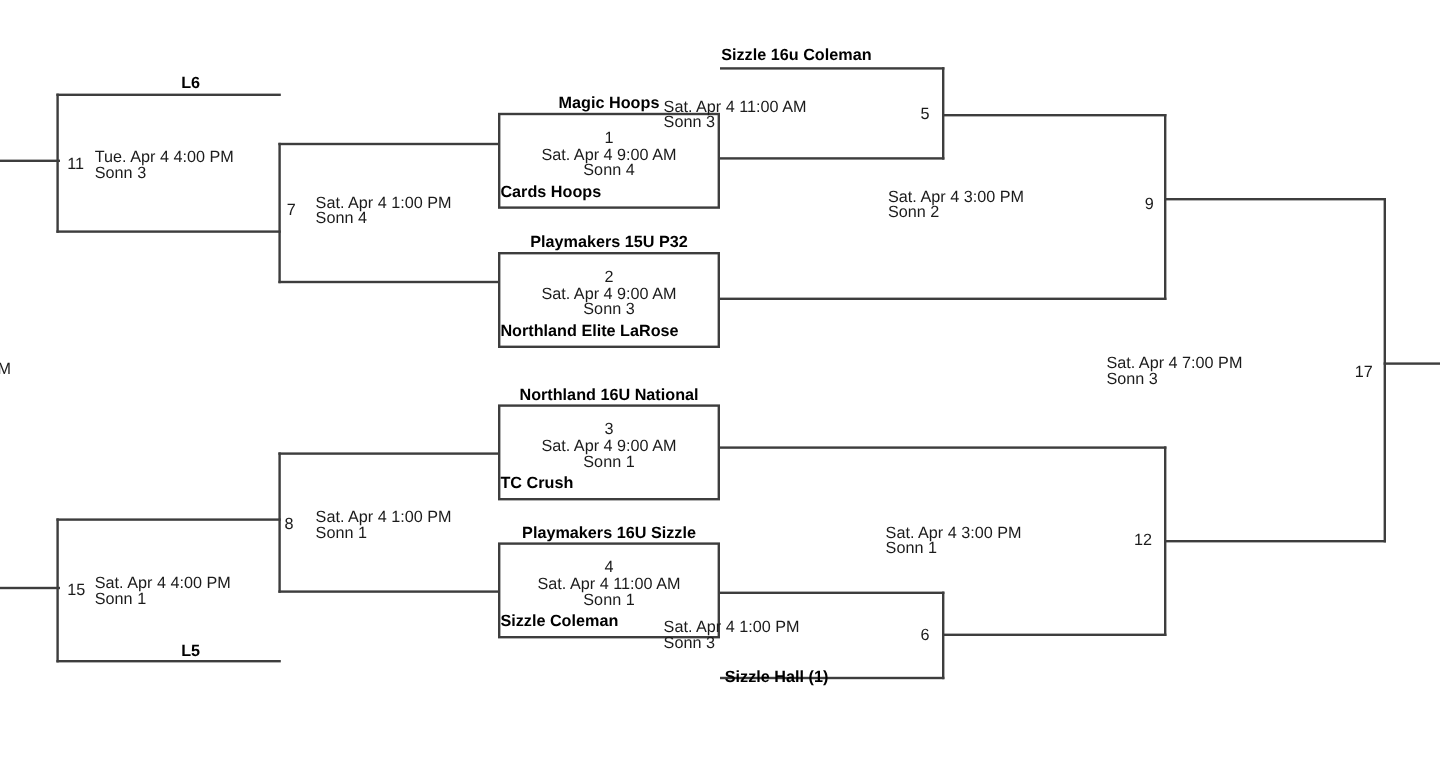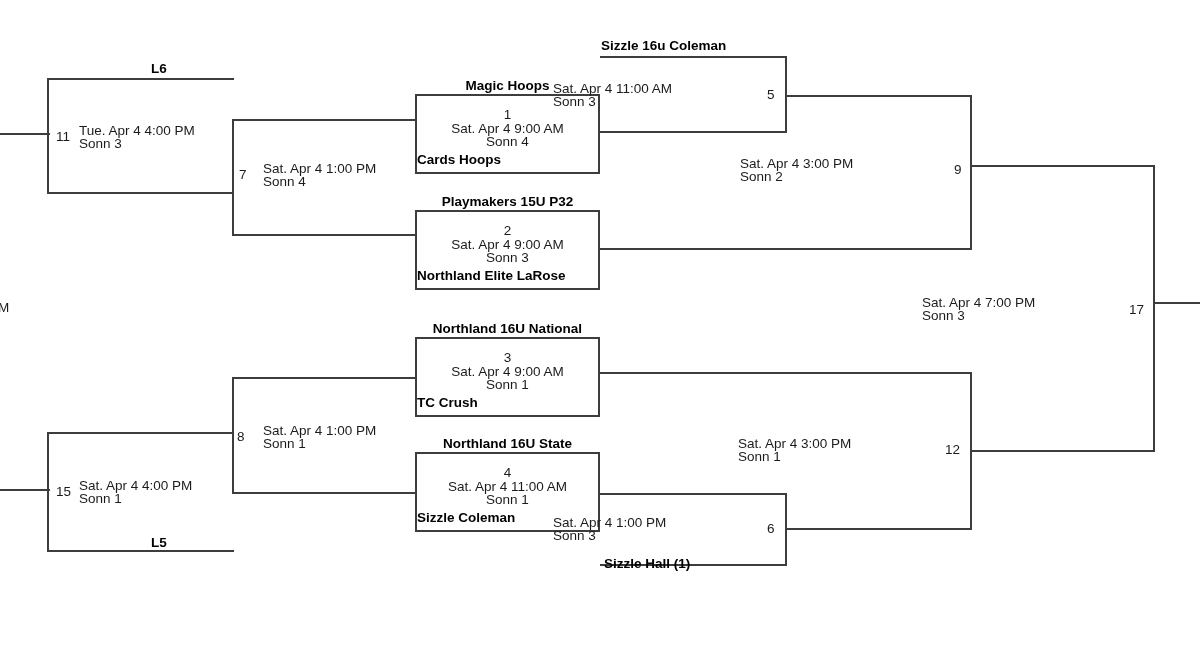--- a/index.html
+++ b/index.html
@@ -80,21 +80,21 @@
   <div class="teamlabel c185" style="left:415px;top:322px">Northland 16U National</div>
   <div class="box" style="left:415px;top:337px">
     <div class="stack">
       <div>3</div>
       <div>Sat. Apr 4 9:00 AM</div>
       <div>Sonn 1</div>
     </div>
     <div class="bteam">TC Crush</div>
   </div>
 
-  <div class="teamlabel c185" style="left:415px;top:437px">Northland 16U State</div>
+  <div class="teamlabel c185" style="left:415px;top:437px">Playmakers 16U Sizzle</div>
   <div class="box" style="left:415px;top:452px">
     <div class="stack">
       <div>4</div>
       <div>Sat. Apr 4 11:00 AM</div>
       <div>Sonn 1</div>
     </div>
     <div class="bteam">Sizzle Coleman</div>
   </div>
 
   <div class="teamlabel" style="left:601px;top:39px">Sizzle 16u Coleman</div>

